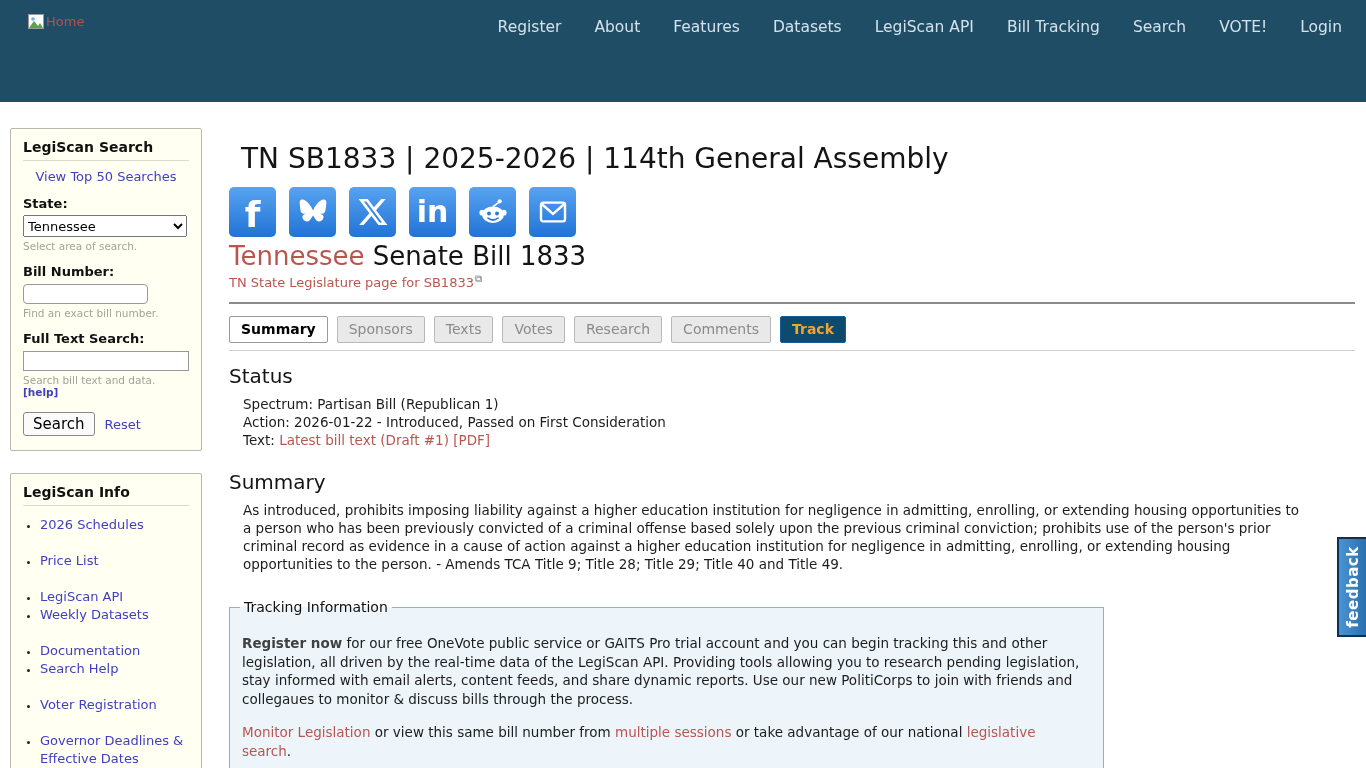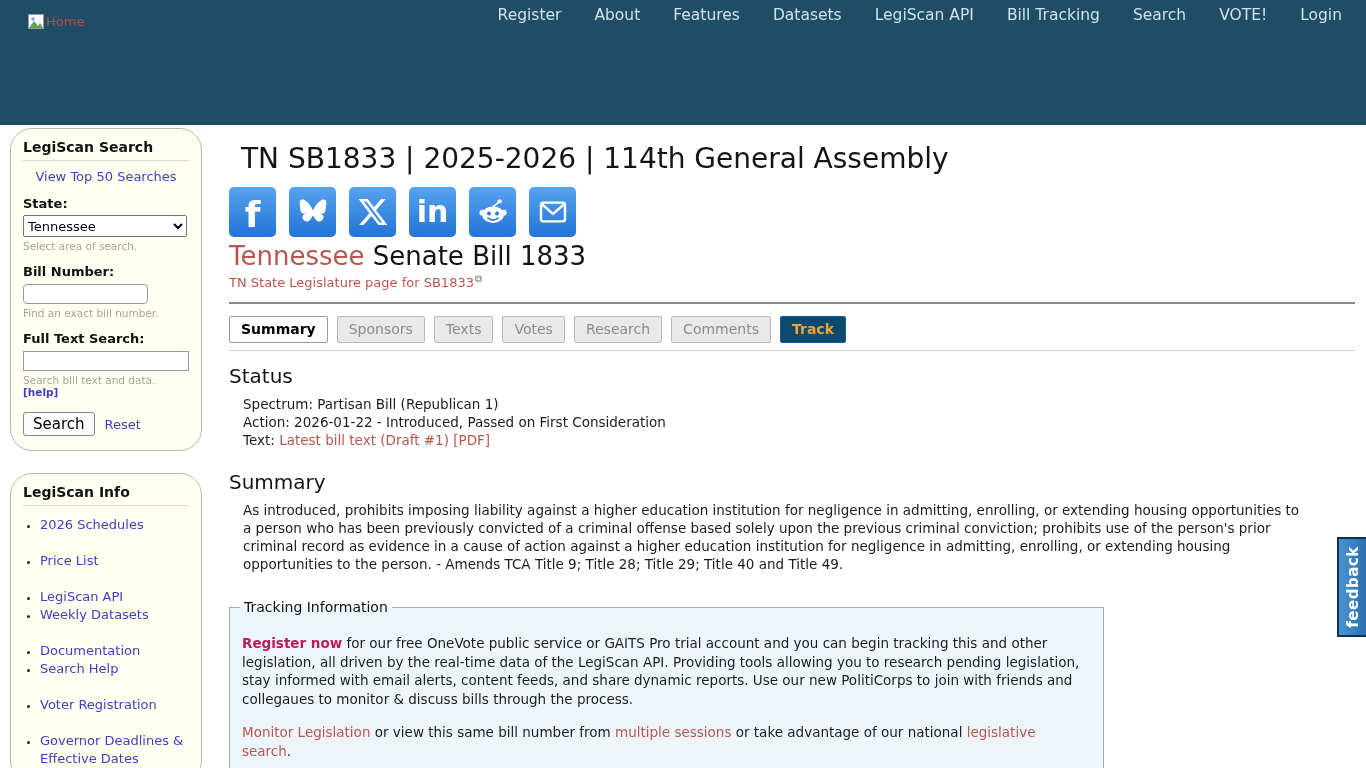--- a/index.html
+++ b/index.html
@@ -5,30 +5,30 @@
   * { box-sizing: border-box; }
   html,body { margin:0; padding:0; }
   body {
     width:1366px; height:768px; overflow:hidden; position:relative;
     background:#ffffff; font-family:"DejaVu Sans","Liberation Sans",sans-serif;
     color:#1c1c1c;
   }
   a { text-decoration:none; cursor:pointer; }
 
   
-  .header { position:absolute; top:0; left:0; width:1366px; height:125px; background:#1f4d66; }
+  .header { position:absolute; top:0; left:0; width:1366px; height:102px; background:#1f4d66; }
   .home-link { position:absolute; left:28px; top:14px; display:flex; align-items:center; gap:2px;
     color:#b5514a; font-size:13px; }
   .home-link svg { width:16px; height:15px; }
-  .topnav { position:absolute; top:0; right:24px; display:flex; gap:33px; padding-top:1px; }
+  .topnav { position:absolute; top:12px; right:24px; display:flex; gap:33px; padding-top:1px; }
   .topnav a { color:#d3e2eb; font-size:15.5px; line-height:28px; }
 
   
   .sidebar { position:absolute; left:10px; top:128px; width:192px; }
-  .sbox { background:#fffff2; border:1px solid #b9b9ac; border-radius:22px;
+  .sbox { background:#fffff2; border:1px solid #b9b9ac; border-radius:2px;
     padding:8px 12px 14px; margin-bottom:22px; }
   .sbox-title { font-size:14px; font-weight:bold; color:#111; margin:2px 0 0;
     border-bottom:1px solid #d9d9cd; padding-bottom:5px; }
   .top50 { text-align:center; font-size:13px; margin:8px 0 12px; }
   .blue-link { color:#3f3fbf; }
   .field-label { display:block; font-size:13px; font-weight:bold; margin-top:12px; color:#111; }
   .state-select { width:164px; height:22px; font-size:13px; margin-top:4px;
     font-family:"DejaVu Sans",sans-serif; }
   .hint { font-size:10.5px; color:#a3a39a; margin:3px 0 2px; }
   .txt-input { height:20px; border:1px solid #999; margin-top:5px; font-size:13px; padding:1px 4px; }
@@ -65,21 +65,21 @@
   .tab.active { background:#fff; color:#000; font-weight:bold; border-color:#9a9a9a; }
   .tab.track { background:#0c4a6e; color:#f2a42d; font-weight:bold; border-color:#155c9c; }
   .thin-hr { margin-top:7px; border-top:1px solid #cfcfcf; }
   .sec-head { font-size:20px; font-weight:400; margin:13px 0 7px; color:#141414; }
   .status-lines { margin-left:14px; font-size:13.5px; line-height:18px; }
   .summary-text { margin:2px 0 0 14px; font-size:13.5px; line-height:18px; width:1062px; }
   .tracking { margin:26px 0 0; width:875px; background:#edf5fb; border:1px solid #93afc2;
     padding:4px 10px 30px; height:190px; }
   .tracking legend { font-weight:normal; font-size:14px; padding:0 4px; color:#111; }
   .tracking p { font-size:13.5px; line-height:18.5px; margin:15px 2px 0; width:846px; }
-  .register-link { color:#be185d; font-weight:bold; }
+  .register-link { color:#404040; font-weight:bold; }
 
   
   .feedback-tab { position:absolute; left:1337px; top:537px; width:29px; height:100px;
     background:linear-gradient(90deg,#4a94d4,#2a6fae); border:2px solid #0d3057; border-right:none;
     display:flex; align-items:center; justify-content:center; cursor:pointer; }
   .feedback-tab span { transform:rotate(-90deg); color:#fff; font-weight:bold; font-size:15px;
     white-space:nowrap; letter-spacing:0.5px; }
 </style>
 </head>
 <body>

